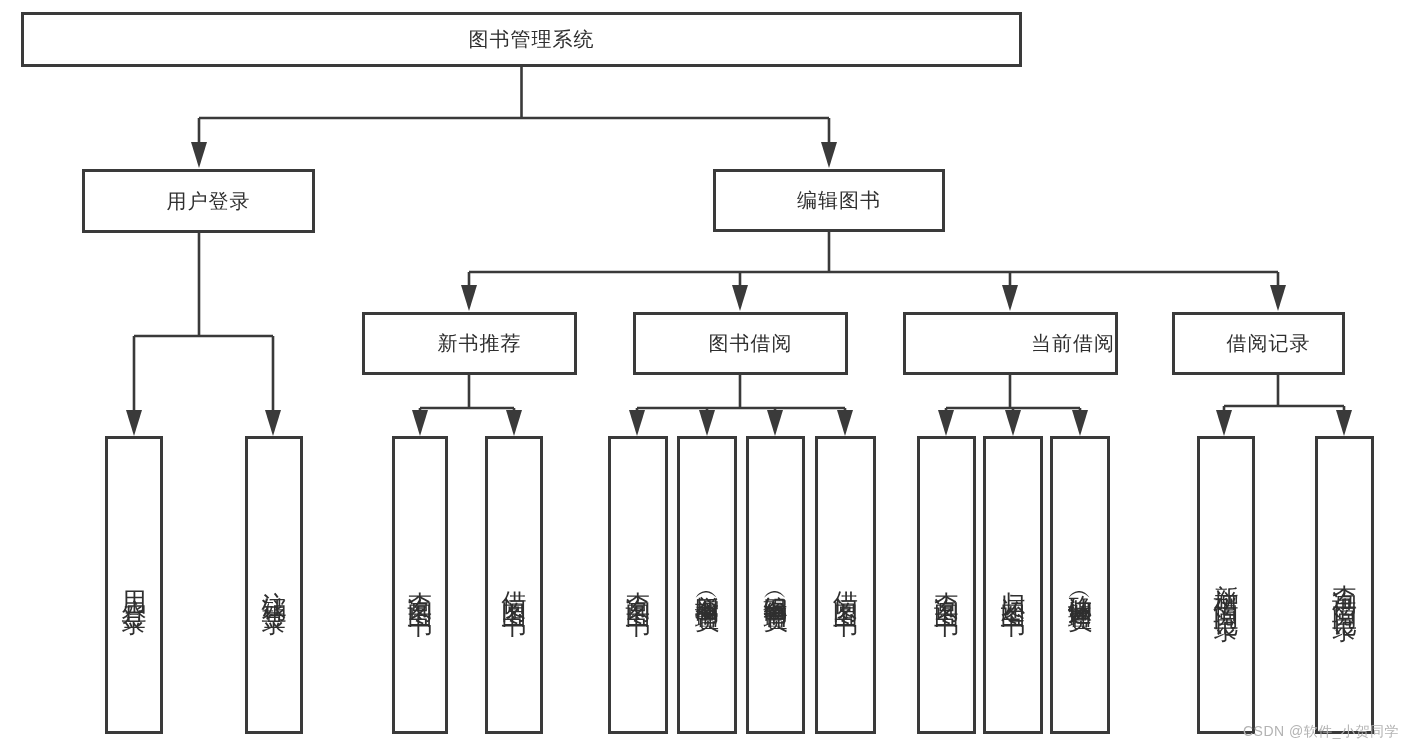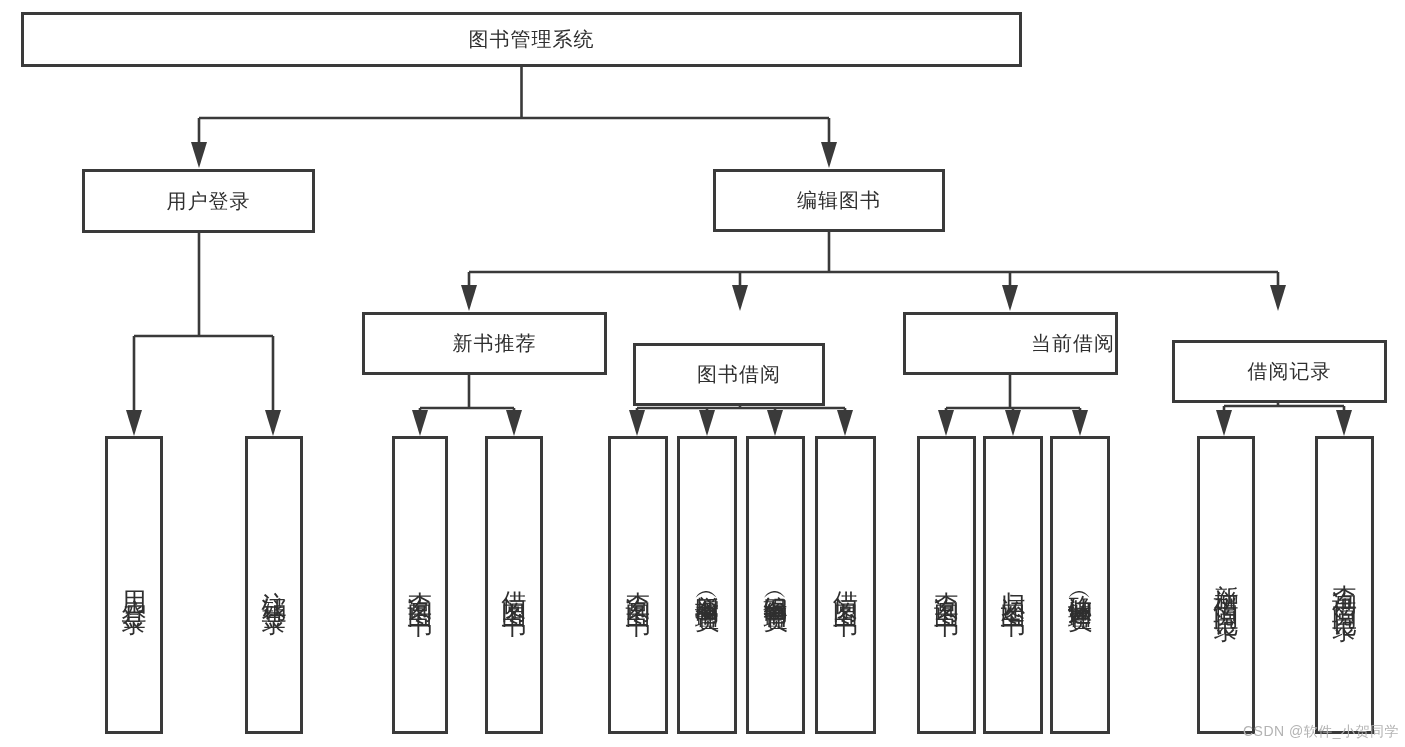--- a/index.html
+++ b/index.html
@@ -125,30 +125,30 @@
     <span>图书管理系统</span>
   </div>
 
   <div class="node" style="left:82px;top:169px;width:233px;height:64px;">
     <span>用户登录</span>
   </div>
   <div class="node" style="left:713px;top:169px;width:232px;height:63px;">
     <span>编辑图书</span>
   </div>
 
-  <div class="node" style="left:362px;top:312px;width:245px;height:63px;">
+  <div class="node" style="left:362px;top:312px;width:215px;height:63px;">
     <span>新书推荐</span>
   </div>
-  <div class="node" style="left:633px;top:312px;width:192px;height:63px;margin-top:31px;">
+  <div class="node" style="left:633px;top:312px;width:215px;height:63px;">
     <span>图书借阅</span>
   </div>
   <div class="node" style="left:903px;top:312px;width:215px;height:63px;justify-content:flex-end;">
     <span>当前借阅</span>
   </div>
-  <div class="node" style="left:1172px;top:312px;width:215px;height:63px;margin-top:28px;">
+  <div class="node" style="left:1172px;top:312px;width:173px;height:63px;">
     <span>借阅记录</span>
   </div>
 
   <div class="leaf" style="left:105px;width:58px;">
     <span class="vtext">用户登录</span>
   </div>
   <div class="leaf" style="left:245px;width:58px;">
     <span class="vtext">注销登录</span>
   </div>
 

